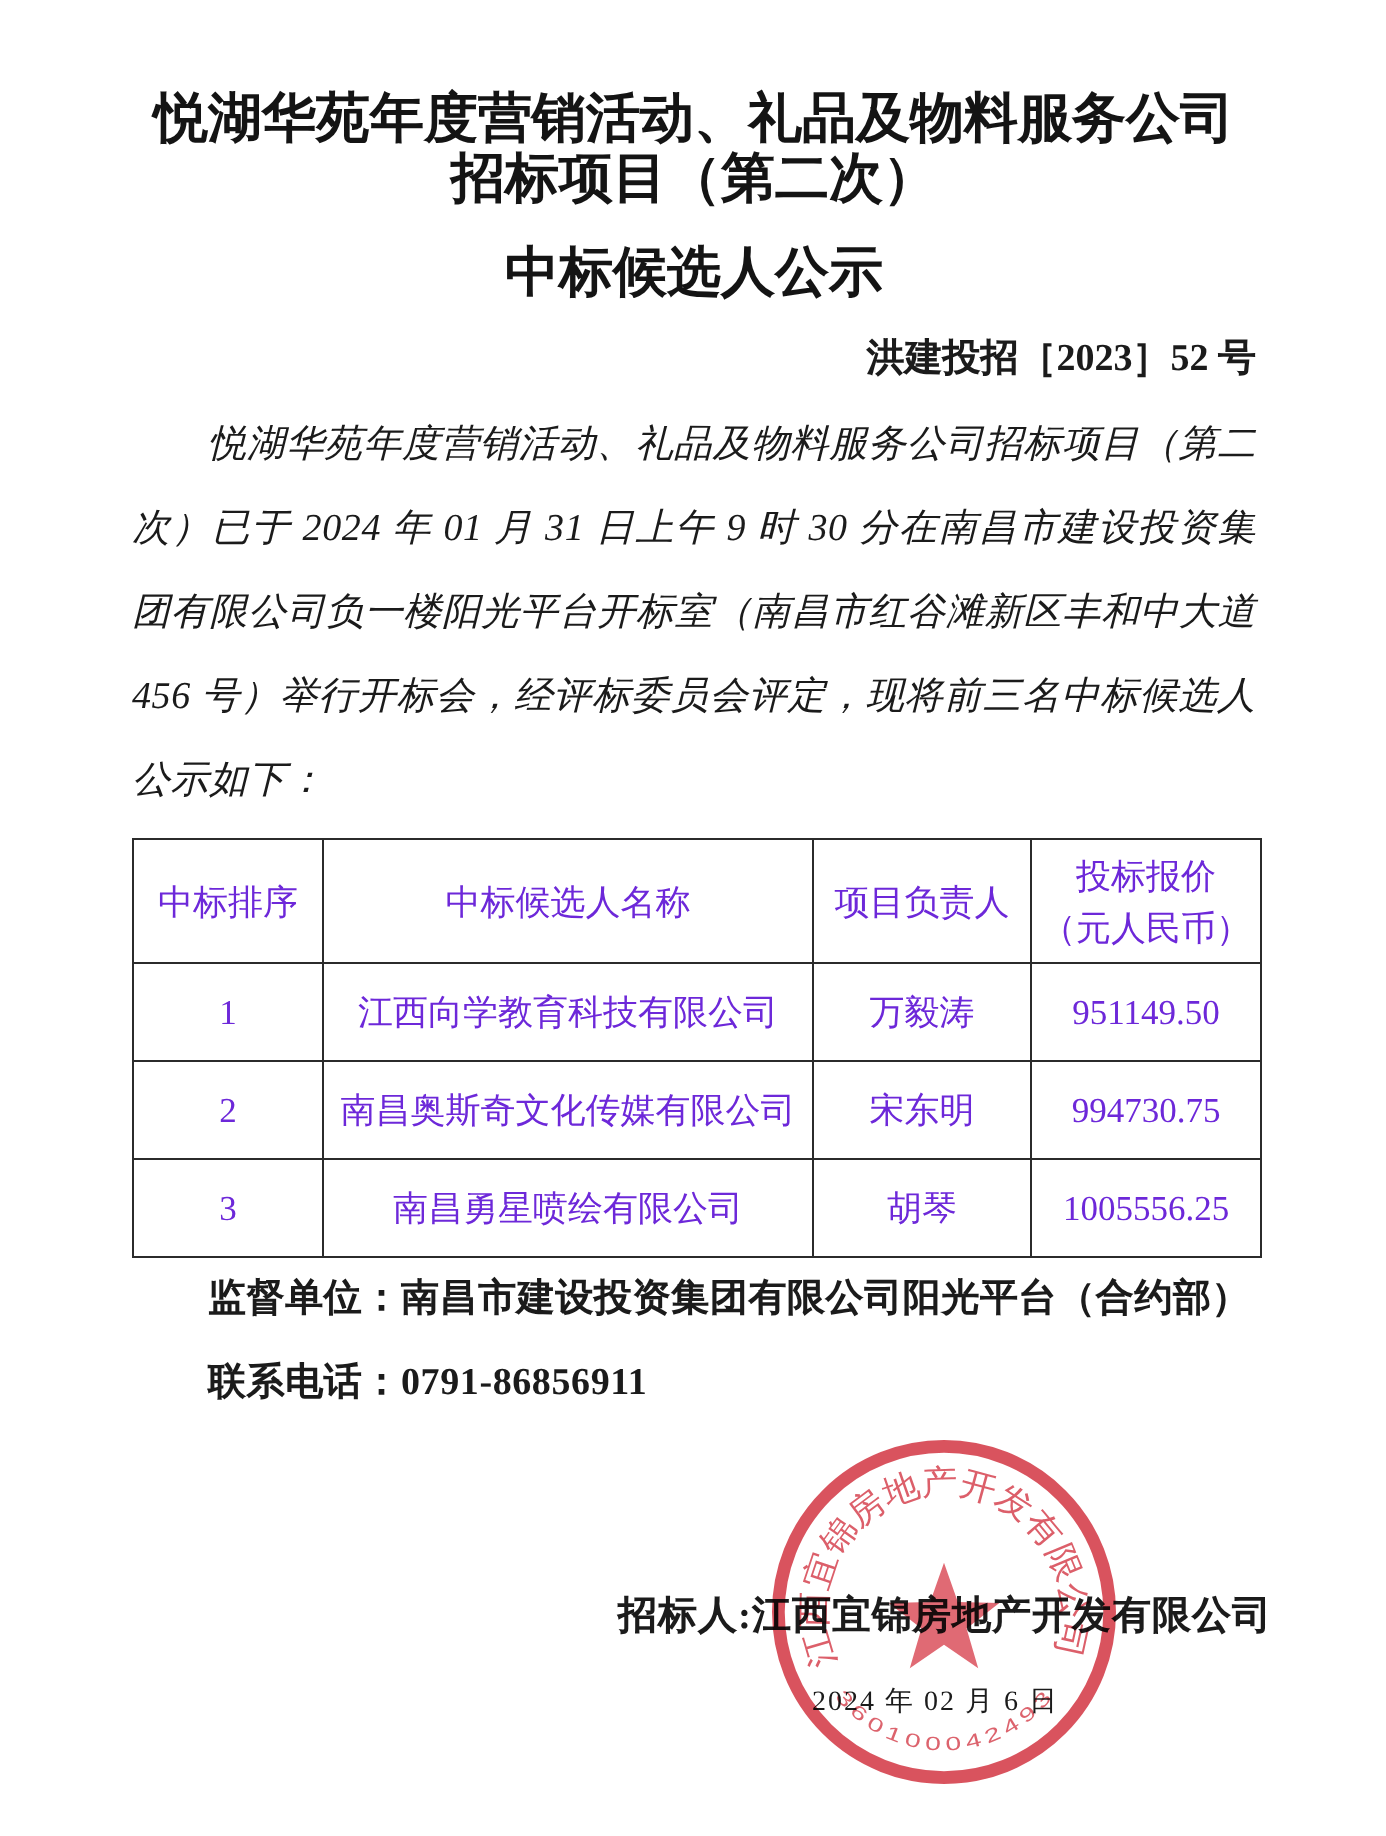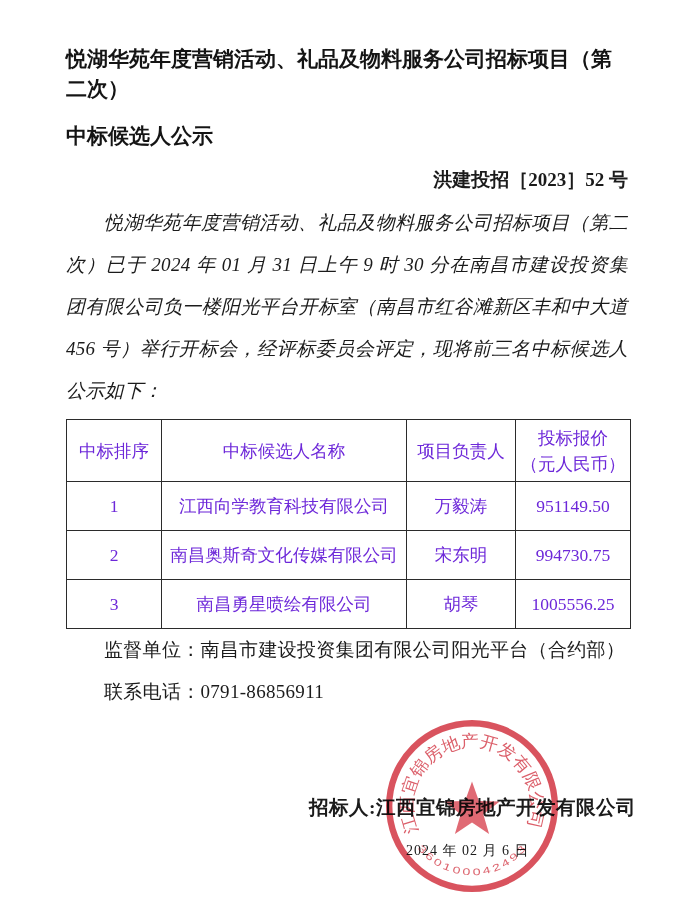--- a/index.html
+++ b/index.html
@@ -5,38 +5,39 @@
   html,body { margin:0; padding:0; background:#e8e8e8; }
   .page {
     position:relative; width:693px; height:918px; margin:0 auto;
     background:#ffffff; color:#1b1b1b; overflow:hidden;
     font-family:"Liberation Serif","DejaVu Serif",serif;
   }
   .content { position:absolute; left:66px; top:44px; width:562px; }
 
   .title1, .title2 {
     font-family:"Liberation Sans","DejaVu Sans",sans-serif;
-    font-weight:bold; font-size:21px; line-height:30px;
-    text-align:left; margin:0; color:#141414;
+    font-weight:bold; font-size:27px; line-height:30px;
+    text-align:center; margin:0; color:#141414;
   }
   .title2 { margin-top:17px; }
   .docnum {
     margin-top:16px; text-align:right; font-weight:bold;
     font-size:19px; line-height:26px;
   }
 
   .para {
     font-size:19px; line-height:42px; text-align:justify;
     text-indent:2em; margin:0; letter-spacing:0.3px;
   }
   .para1 { margin-top:9px;font-style:italic; }
   .para2 { margin-top:24px; }
   .infoline {
     font-size:19px; line-height:42px; text-indent:2em; margin:0;
     letter-spacing:0.3px;
+    font-weight:bold;
   }
 
   table.bidtable {
     width:564px; margin-top:7px; border-collapse:collapse;
     table-layout:fixed; font-size:17.5px; color:#6d28d9;
   }
   table.bidtable th, table.bidtable td {
     border:1.5px solid #2b2b2b; text-align:center; vertical-align:middle;
     font-weight:normal; padding:0 2px; overflow:hidden;
   }

